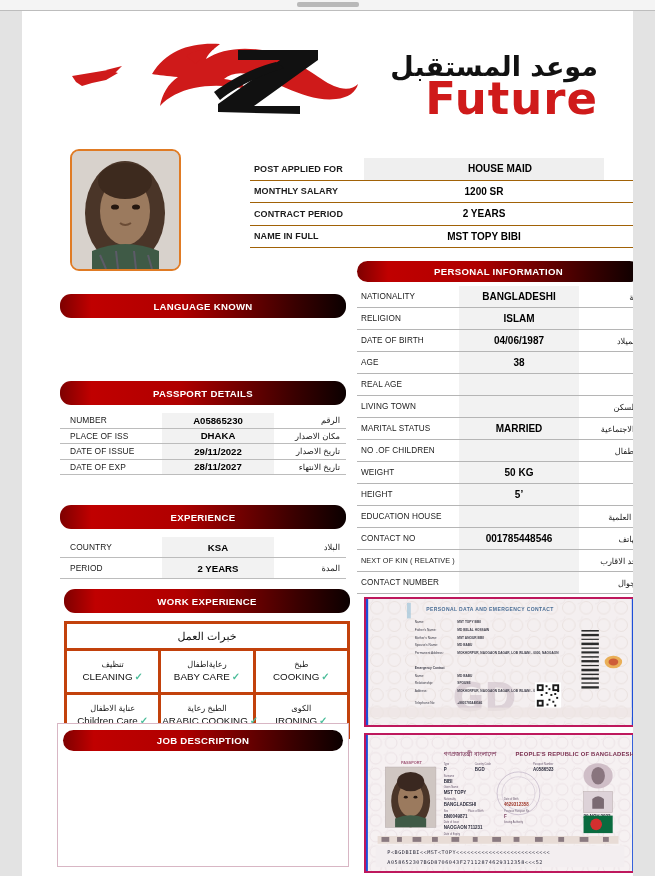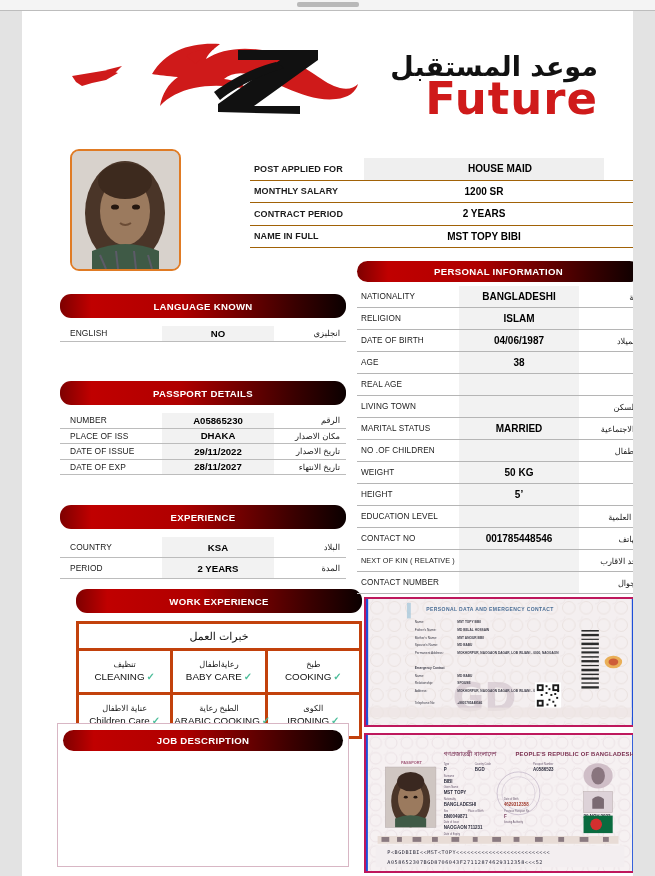--- a/index.html
+++ b/index.html
@@ -119,21 +119,21 @@
     align-items: center;
     justify-content: center;
     text-align: center;
   }
 
   
   .block { position: absolute; }
   #lang-block   { top: 283px; left: 38px; width: 286px; }
   #pass-block   { top: 370px; left: 38px; width: 286px; }
   #exp-block    { top: 494px; left: 38px; width: 286px; }
-  #work-block   { top: 578px; left: 54px; width: 286px; }
+  #work-block   { top: 578px; left: 42px; width: 286px; }
   #job-block    { top: 712px; left: 35px; width: 292px; }
 
   #lang-block .kv, #pass-block .kv, #exp-block .kv { margin-top: 8px; }
   #lang-block td.lbl, #pass-block td.lbl, #exp-block td.lbl { width: 88px; padding-left: 10px; }
   #lang-block td.ar,  #pass-block td.ar,  #exp-block td.ar  { width: 62px; padding-right: 6px; }
   #lang-block .kv td, #pass-block .kv td { height: 14.5px; }
   #exp-block .kv td { height: 20px; }
 
   
   .work-table {
@@ -264,25 +264,20 @@
             <td class="ar">الاسم بالكامل</td>
           </tr>
         </tbody>
       </table>
     </div>
 
     <div class="block" id="lang-block">
       <div class="section-head">LANGUAGE KNOWN</div>
       <table class="kv">
         <tbody>
-          <tr>
-            <td class="lbl">ENGLISH</td>
-            <td class="val">NO</td>
-            <td class="ar">انجليزي</td>
-          </tr>
         </tbody>
       </table>
     </div>
 
     <div class="block" id="pass-block">
       <div class="section-head">PASSPORT DETAILS</div>
       <table class="kv">
         <tbody>
           <tr>
             <td class="lbl">NUMBER</td>
@@ -418,21 +413,21 @@
             <td class="lbl">WEIGHT</td>
             <td class="val">50 KG</td>
             <td class="ar">الوزن</td>
           </tr>
           <tr>
             <td class="lbl">HEIGHT</td>
             <td class="val">5’</td>
             <td class="ar">الطول</td>
           </tr>
           <tr>
-            <td class="lbl">EDUCATION LEVEL</td>
+            <td class="lbl">EDUCATION HOUSE</td>
             <td class="val"></td>
             <td class="ar">الدرجة العلمية</td>
           </tr>
           <tr>
             <td class="lbl">CONTACT NO</td>
             <td class="val">001785448546</td>
             <td class="ar">رقم الهاتف</td>
           </tr>
           <tr>
             <td class="lbl small">NEXT OF KIN ( RELATIVE )</td>

